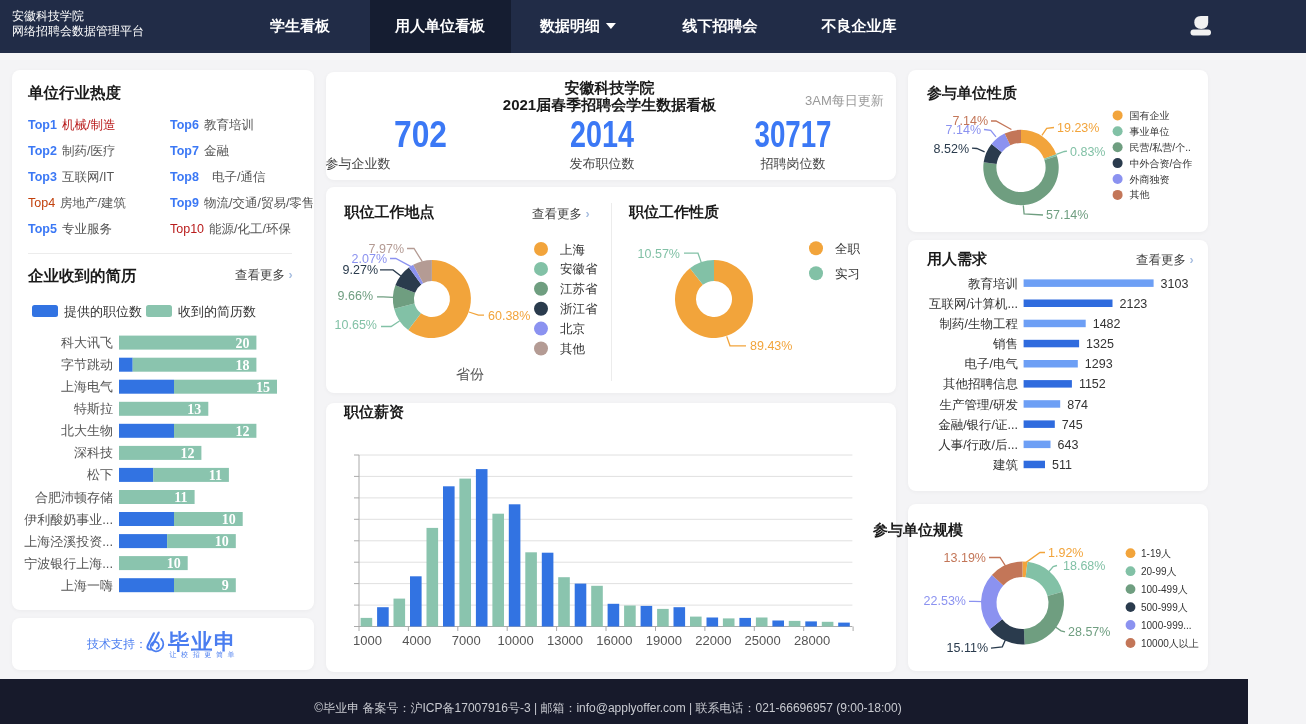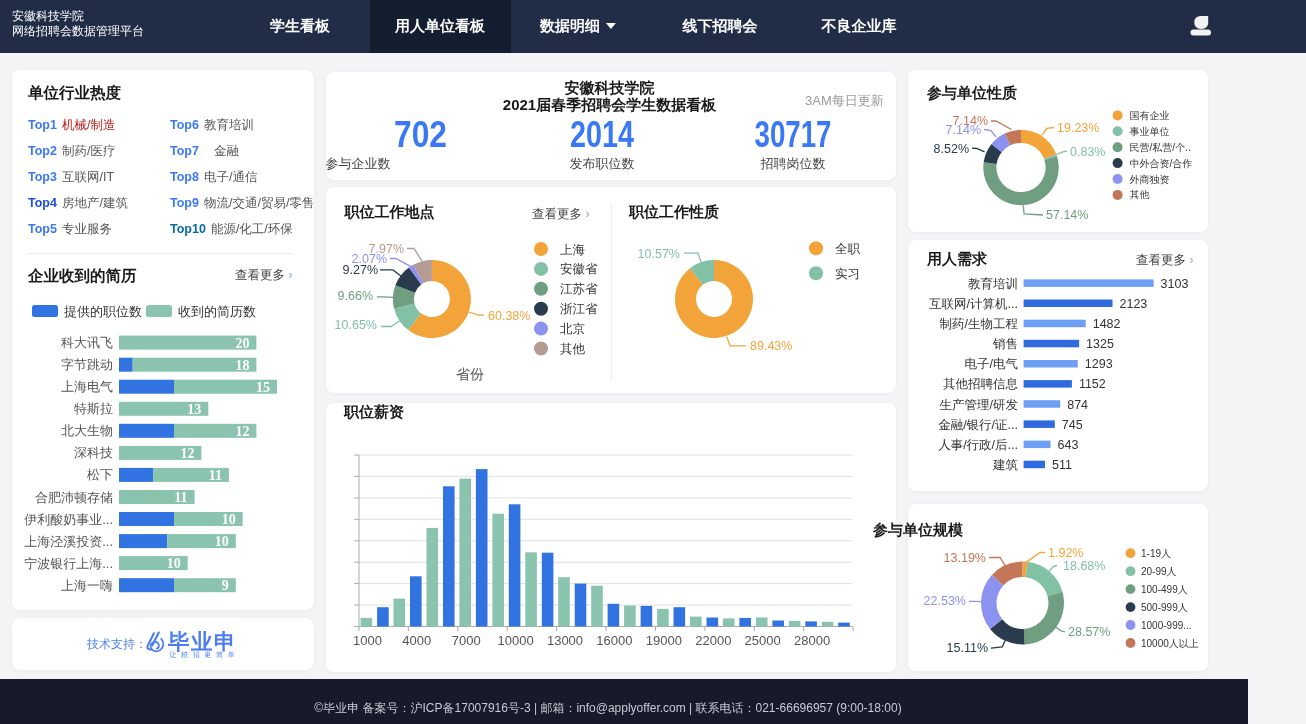--- a/index.html
+++ b/index.html
@@ -35,27 +35,27 @@
 <div class="card" style="left:326px;top:403px;width:570px;height:269px"></div>
 <div class="card" style="left:908px;top:70px;width:300px;height:162px"></div>
 <div class="card" style="left:908px;top:240px;width:300px;height:251px"></div>
 <div class="card" style="left:908px;top:504px;width:300px;height:167px"></div>
 
 <div class="abs ct2" style="left:28px;top:83px">单位行业热度</div>
 <div class="abs" style="left:28px;top:117px;width:280px;font-size:12.5px">
 <div class="abs" style="left:0px;top:0px;white-space:nowrap"><span style="color:#3B78F5;font-weight:bold">Top1</span><span style="color:#b91c1c;margin-left:5px">机械/制造</span></div>
 <div class="abs" style="left:0px;top:26px;white-space:nowrap"><span style="color:#3B78F5;font-weight:bold">Top2</span><span style="color:#555;margin-left:5px">制药/医疗</span></div>
 <div class="abs" style="left:0px;top:52px;white-space:nowrap"><span style="color:#3B78F5;font-weight:bold">Top3</span><span style="color:#555;margin-left:5px">互联网/IT</span></div>
-<div class="abs" style="left:0px;top:78px;white-space:nowrap"><span style="color:#1d4ed8;font-weight:bold">Top4</span><span style="color:#555;margin-left:5px">房地产/建筑</span></div>
+<div class="abs" style="left:0px;top:78px;white-space:nowrap"><span style="color:#c2410c;font-weight:normal">Top4</span><span style="color:#555;margin-left:5px">房地产/建筑</span></div>
 <div class="abs" style="left:0px;top:104px;white-space:nowrap"><span style="color:#3B78F5;font-weight:bold">Top5</span><span style="color:#555;margin-left:5px">专业服务</span></div>
 <div class="abs" style="left:142px;top:0px;white-space:nowrap"><span style="color:#3B78F5;font-weight:bold">Top6</span><span style="color:#555;margin-left:5px">教育培训</span></div>
-<div class="abs" style="left:142px;top:26px;white-space:nowrap"><span style="color:#3B78F5;font-weight:bold">Top7</span><span style="color:#555;margin-left:15px">金融</span></div>
-<div class="abs" style="left:142px;top:52px;white-space:nowrap"><span style="color:#3B78F5;font-weight:bold">Top8</span><span style="color:#555;margin-left:5px">电子/通信</span></div>
+<div class="abs" style="left:142px;top:26px;white-space:nowrap"><span style="color:#3B78F5;font-weight:bold">Top7</span><span style="color:#555;margin-left:5px">金融</span></div>
+<div class="abs" style="left:142px;top:52px;white-space:nowrap"><span style="color:#3B78F5;font-weight:bold">Top8</span><span style="color:#555;margin-left:13px">电子/通信</span></div>
 <div class="abs" style="left:142px;top:78px;white-space:nowrap"><span style="color:#3B78F5;font-weight:bold">Top9</span><span style="color:#555;margin-left:5px">物流/交通/贸易/零售</span></div>
-<div class="abs" style="left:142px;top:104px;white-space:nowrap"><span style="color:#0369a1;font-weight:bold">Top10</span><span style="color:#555;margin-left:5px">能源/化工/环保</span></div>
+<div class="abs" style="left:142px;top:104px;white-space:nowrap"><span style="color:#b91c1c;font-weight:normal">Top10</span><span style="color:#555;margin-left:5px">能源/化工/环保</span></div>
 </div>
 <div class="abs" style="left:28px;top:253px;width:264px;height:1px;background:#ececec"></div>
 <div class="abs ct2" style="left:28px;top:266px">企业收到的简历</div>
 <div class="abs more" style="left:235px;top:267px">查看更多 <span style="color:#A8BEE0;font-weight:bold;font-family:Liberation Sans">›</span></div>
 
 <div class="abs" style="left:326px;top:79px;width:567px;text-align:center;font-size:15px;font-weight:bold;color:#1a1a1a;line-height:17px">安徽科技学院<br>2021届春季招聘会学生数据看板</div>
 <div class="abs" style="left:805px;top:92px;font-size:13px;color:#999">3AM每日更新</div>
 <div class="abs" style="left:326px;top:155px;width:570px">
   <div class="abs" style="left:94.5px;width:190px;font-size:13px;color:#444;transform:translateX(-50%)">参与企业数</div>
   <div class="abs" style="left:276px;width:190px;text-align:center;font-size:13px;color:#444;transform:translateX(-50%)">发布职位数</div>

